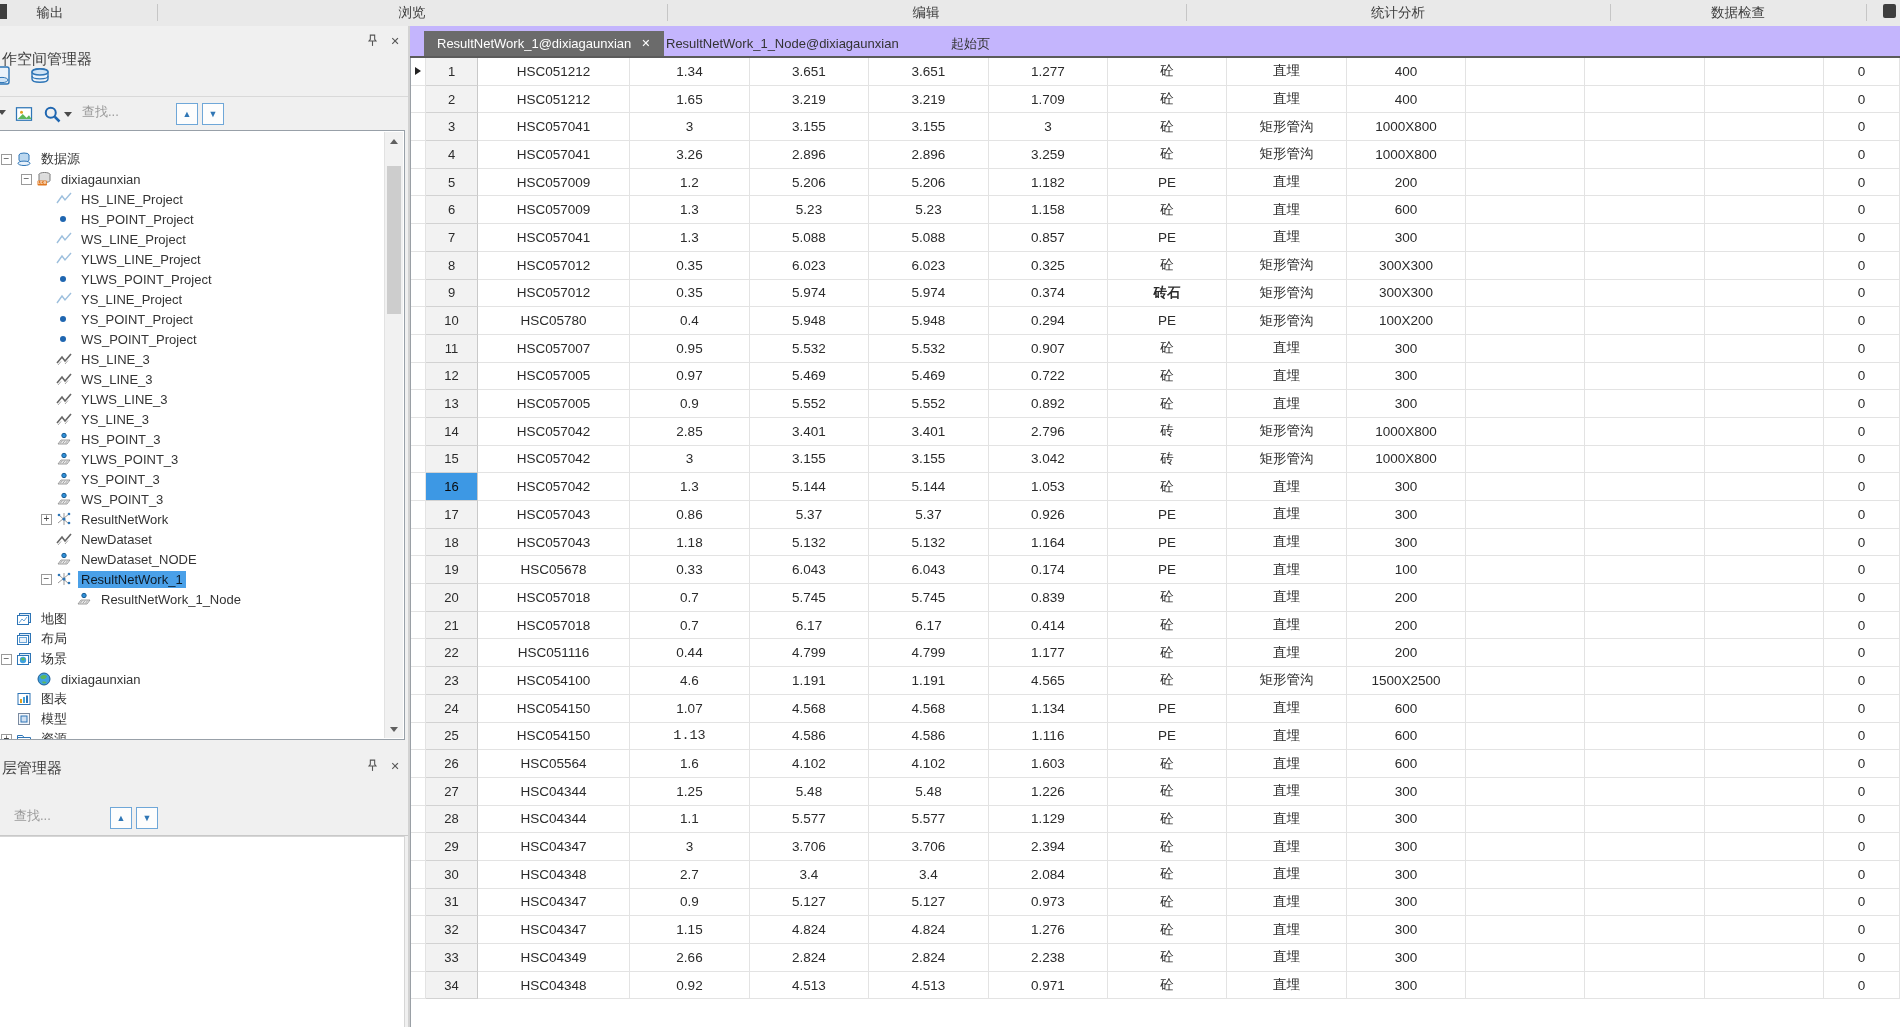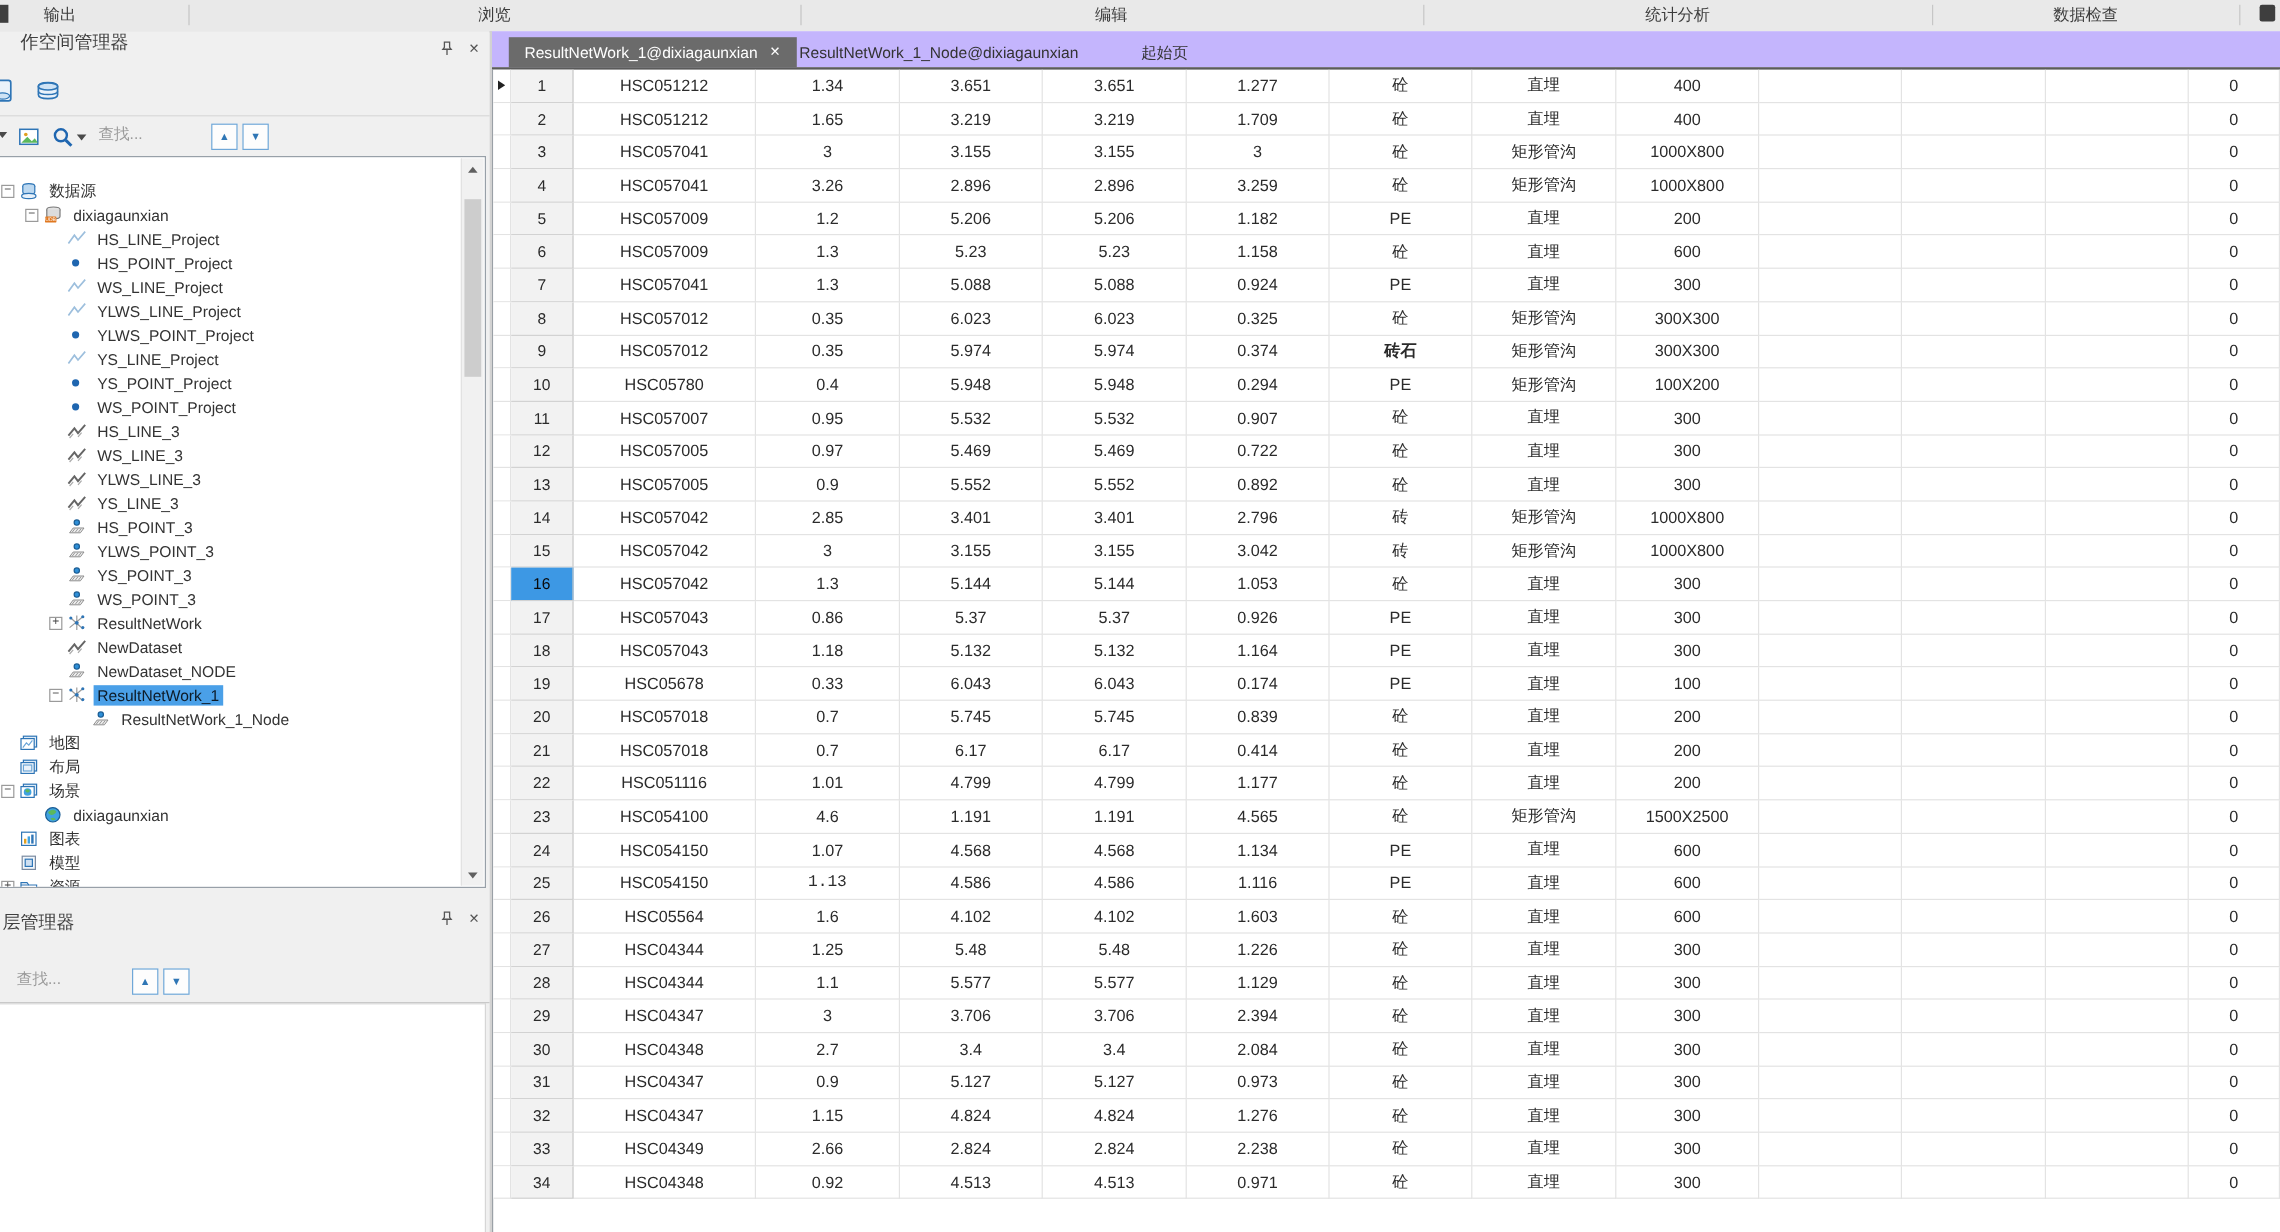--- a/index.html
+++ b/index.html
@@ -110,21 +110,21 @@
   <div class="ribbon-sep" style="left:157px"></div>
   <div class="ribbon-sep" style="left:667px"></div>
   <div class="ribbon-sep" style="left:1186px"></div>
   <div class="ribbon-sep" style="left:1610px"></div>
   <div class="ribbon-sep" style="left:1866px"></div>
   <div class="corner-right"></div>
 </div>
 
 <div class="left-col">
 
-  <div class="panel-title" style="left:2px; top:0;margin-left:15px;">作空间管理器</div>
+  <div class="panel-title" style="left:2px; top:24px;">作空间管理器</div>
   <div class="panel-ctrl pin-glyph" style="left:364px; top:8px;">
     <svg viewBox="0 0 10 12">
         <path d="M3 1h4v4l1.2 1.5H1.8L3 5z" fill="none" stroke="#555" stroke-width="1"></path>
         <line x1="5" y1="6.5" x2="5" y2="11" stroke="#555" stroke-width="1"></line>
       </svg>
   </div>
   <div class="panel-ctrl" style="left:387px; top:8px;">✕</div>
 
   <div class="ws-toolbar">
     <div class="tool-icon" style="left:-10px;">
@@ -572,21 +572,21 @@
           <div class="gr-cell" style="width: 119px;"></div>
           <div class="gr-cell" style="flex: 1 1 0%;">0</div>
         </div>
         <div class="grid-row">
           <div class="gr-cell indicator" style="width: 15px;"></div>
           <div class="gr-cell rowno" style="width: 52px;">7</div>
           <div class="gr-cell" style="width: 152px;">HSC057041</div>
           <div class="gr-cell" style="width: 120px;">1.3</div>
           <div class="gr-cell" style="width: 119px;">5.088</div>
           <div class="gr-cell" style="width: 120px;">5.088</div>
-          <div class="gr-cell" style="width: 119px;">0.924</div>
+          <div class="gr-cell" style="width: 119px;">0.857</div>
           <div class="gr-cell" style="width: 119px;">PE</div>
           <div class="gr-cell" style="width: 120px;">直埋</div>
           <div class="gr-cell" style="width: 119px;">300</div>
           <div class="gr-cell" style="width: 119px;"></div>
           <div class="gr-cell" style="width: 120px;"></div>
           <div class="gr-cell" style="width: 119px;"></div>
           <div class="gr-cell" style="flex: 1 1 0%;">0</div>
         </div>
         <div class="grid-row">
           <div class="gr-cell indicator" style="width: 15px;"></div>
@@ -809,21 +809,21 @@
           <div class="gr-cell" style="width: 119px;">200</div>
           <div class="gr-cell" style="width: 119px;"></div>
           <div class="gr-cell" style="width: 120px;"></div>
           <div class="gr-cell" style="width: 119px;"></div>
           <div class="gr-cell" style="flex: 1 1 0%;">0</div>
         </div>
         <div class="grid-row">
           <div class="gr-cell indicator" style="width: 15px;"></div>
           <div class="gr-cell rowno" style="width: 52px;">22</div>
           <div class="gr-cell" style="width: 152px;">HSC051116</div>
-          <div class="gr-cell" style="width: 120px;">1.01</div>
+          <div class="gr-cell" style="width: 120px;">0.44</div>
           <div class="gr-cell" style="width: 119px;">4.799</div>
           <div class="gr-cell" style="width: 120px;">4.799</div>
           <div class="gr-cell" style="width: 119px;">1.177</div>
           <div class="gr-cell" style="width: 119px;">砼</div>
           <div class="gr-cell" style="width: 120px;">直埋</div>
           <div class="gr-cell" style="width: 119px;">200</div>
           <div class="gr-cell" style="width: 119px;"></div>
           <div class="gr-cell" style="width: 120px;"></div>
           <div class="gr-cell" style="width: 119px;"></div>
           <div class="gr-cell" style="flex: 1 1 0%;">0</div>

